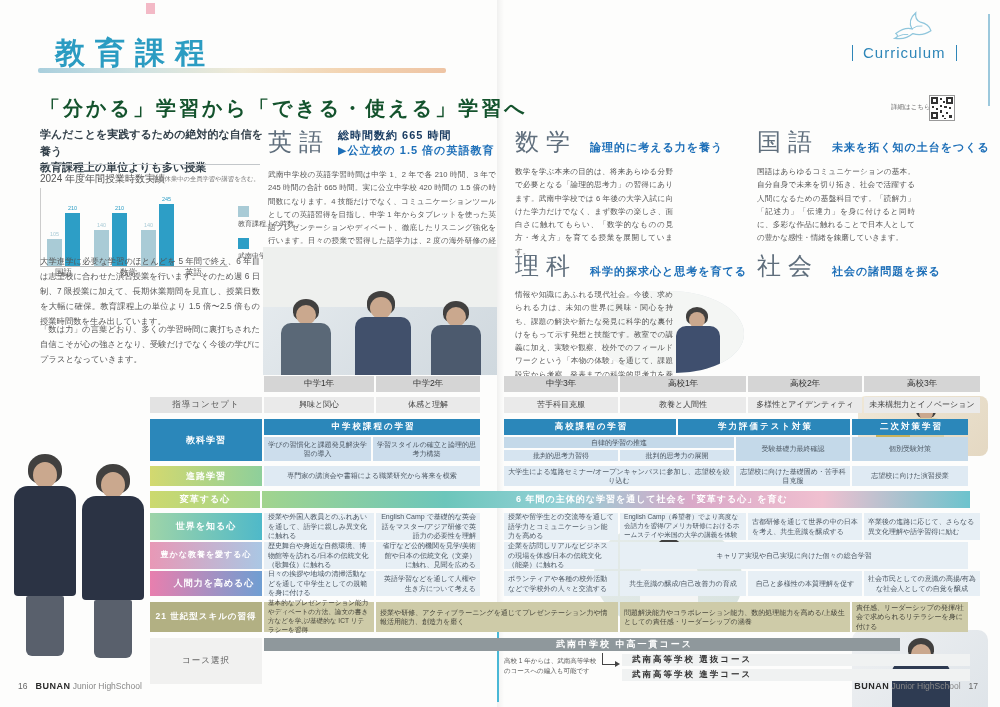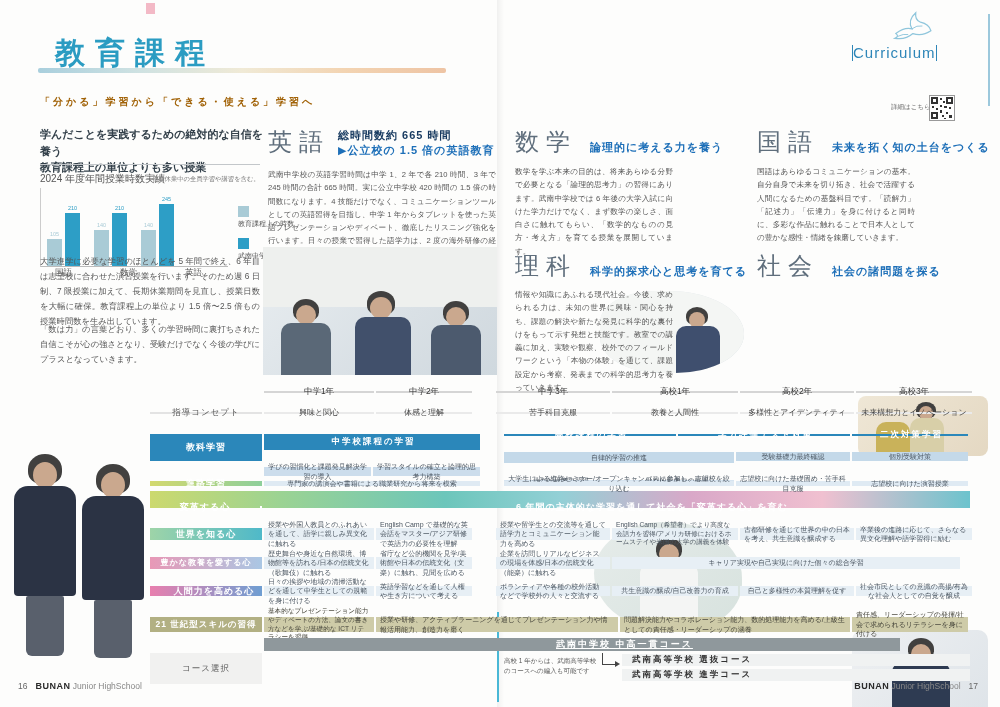--- a/index.html
+++ b/index.html
@@ -3,22 +3,22 @@
 <meta charset="utf-8">
 <style>
   html,body{margin:0;padding:0;background:#ffffff;}
   body{font-family:"Liberation Sans","DejaVu Sans",sans-serif;color:#444;}
   .page{position:relative;width:1000px;height:707px;background:#fdfdfc;overflow:hidden;}
   .abs{position:absolute;}
 
   
   .main-title{font-size:30px;font-weight:bold;color:#2b9cc2;letter-spacing:10px;}
   .title-rule{height:5px;background:linear-gradient(90deg,#a9cfdd,#cfe2e2,#f0ead6,#f3d4b2,#eec4a4);border-radius:2px;}
-  .subtitle{font-size:10px;font-weight:bold;color:#a16207;letter-spacing:3px;}
-  .curriculum{display:flex;align-items:center;color:#2e86b8;font-size:15px;letter-spacing:1px;}
+  .subtitle{font-size:20px;font-weight:bold;color:#14532d;letter-spacing:3px;}
+  .curriculum{display:flex;align-items:center;gap:10px;color:#2e86b8;font-size:15px;letter-spacing:1px;}
   .curriculum .bar{width:1px;height:16px;background:#2e86b8;}
   .edge-line{width:2px;background:#9cc8dc;}
   .qr-label{font-size:6.5px;color:#666;}
   .qr{width:24px;height:24px;border:1px solid #999;background:#fff;}
 
   
   .intro-h{font-size:11px;font-weight:bold;color:#33404a;line-height:1.5;}
   .hr{height:1px;background:#c3c7ca;}
   .chart-title{font-size:10px;color:#555;}
   .chart-note{font-size:6.3px;color:#777;}
@@ -45,26 +45,26 @@
   
   .photo{background:linear-gradient(135deg,#e9eef1,#d9e0e5 60%,#cfd8de);overflow:hidden;position:relative;}
   .ph-head{position:absolute;border-radius:50%;background:#caa88e;}
   .ph-hair{position:absolute;border-radius:50% 50% 40% 40%;background:#41403f;}
   .ph-suit{position:absolute;border-radius:10px 10px 0 0;background:#3c4a60;}
   .ph-coat{position:absolute;border-radius:12px 12px 0 0;background:#f4f5f4;}
   .ph-board{position:absolute;background:#f7f8f7;}
 
   
   .trow{display:flex;gap:2px;}
-  .cell{display:flex;align-items:center;justify-content:flex-start;font-size:7px;line-height:1.35;color:#4a5560;padding:1px 4px;box-sizing:border-box;margin-top:15px;}
+  .cell{display:flex;align-items:center;justify-content:flex-start;font-size:7px;line-height:1.35;color:#4a5560;padding:1px 4px;box-sizing:border-box;}
   .ctr{justify-content:center;text-align:center;}
   .lft{text-align:left;}
   .cL{width:112px;flex:none;}
   .c1{width:110px;flex:none;}
-  .c2{width:96px;flex:none;}
+  .c2{width:104px;flex:none;text-align:right;}
   .gut{width:20px;flex:none;}
   .c3{width:114px;flex:none;}
   .c4{width:126px;flex:none;}
   .c5{width:114px;flex:none;}
   .c6{width:116px;flex:none;}
   .s12{width:216px;flex:none;}
   .s34{width:230px;flex:none;}
   .s46{width:348px;flex:none;}
   .hdr{background:#d5d5d5;color:#333;font-size:8.5px;}
   .concept{background:#eaeaea;font-size:8px;color:#444;}
@@ -383,21 +383,21 @@
       <div class="cell cL lbl lbl-skill ctr" style="font-size:8.5px;">21 世紀型スキルの習得</div>
       <div class="cell c1 cell-khaki lft" style="font-size:6.6px;">基本的なプレゼンテーション能力やディベートの方法、論文の書き方などを学ぶ/基礎的な ICT リテラシーを習得</div>
       <div class="cell cell-khaki lft" style="width:242px;flex:none;">授業や研修、アクティブラーニングを通じてプレゼンテーション力や情報活用能力、創造力を磨く</div>
       <div class="cell cell-khaki lft" style="width:230px;flex:none;">問題解決能力やコラボレーション能力、数的処理能力を高める/上級生としての責任感・リーダーシップの涵養</div>
       <div class="cell c6 cell-khaki lft">責任感、リーダーシップの発揮/社会で求められるリテラシーを身に付ける</div>
     </div>
 
     <div class="trow" style="height:46px;">
       <div class="cell cL lbl lbl-course ctr" style="font-size:8.5px;">コース選択</div>
       <div style="position:relative;width:706px;flex:none;">
-        <div class="course-banner abs" style="left:0;top:0;width:636px;height:13px;padding-left:292px;box-sizing:border-box;text-decoration:underline;">武南中学校 中高一貫コース</div>
+        <div class="course-banner abs" style="left:0;top:0;width:636px;height:13px;padding-left:292px;box-sizing:border-box;">武南中学校 中高一貫コース</div>
         <div class="course-note abs" style="left:240px;top:18px;width:96px;">高校 1 年からは、武南高等学校のコースへの編入も可能です</div>
         <div class="abs arrow-elbow" style="left:338px;top:15px;"></div>
         <div class="abs arrow-tip" style="left:351px;top:23px;"></div>
         <div class="abs course-opt" style="left:358px;top:16px;width:348px;height:12px;box-sizing:border-box;">武南高等学校 選抜コース</div>
         <div class="abs course-opt" style="left:358px;top:31px;width:348px;height:12px;box-sizing:border-box;">武南高等学校 進学コース</div>
       </div>
     </div>
   </div>
 
   <div class="abs footer" style="left:18px;top:681px;">

